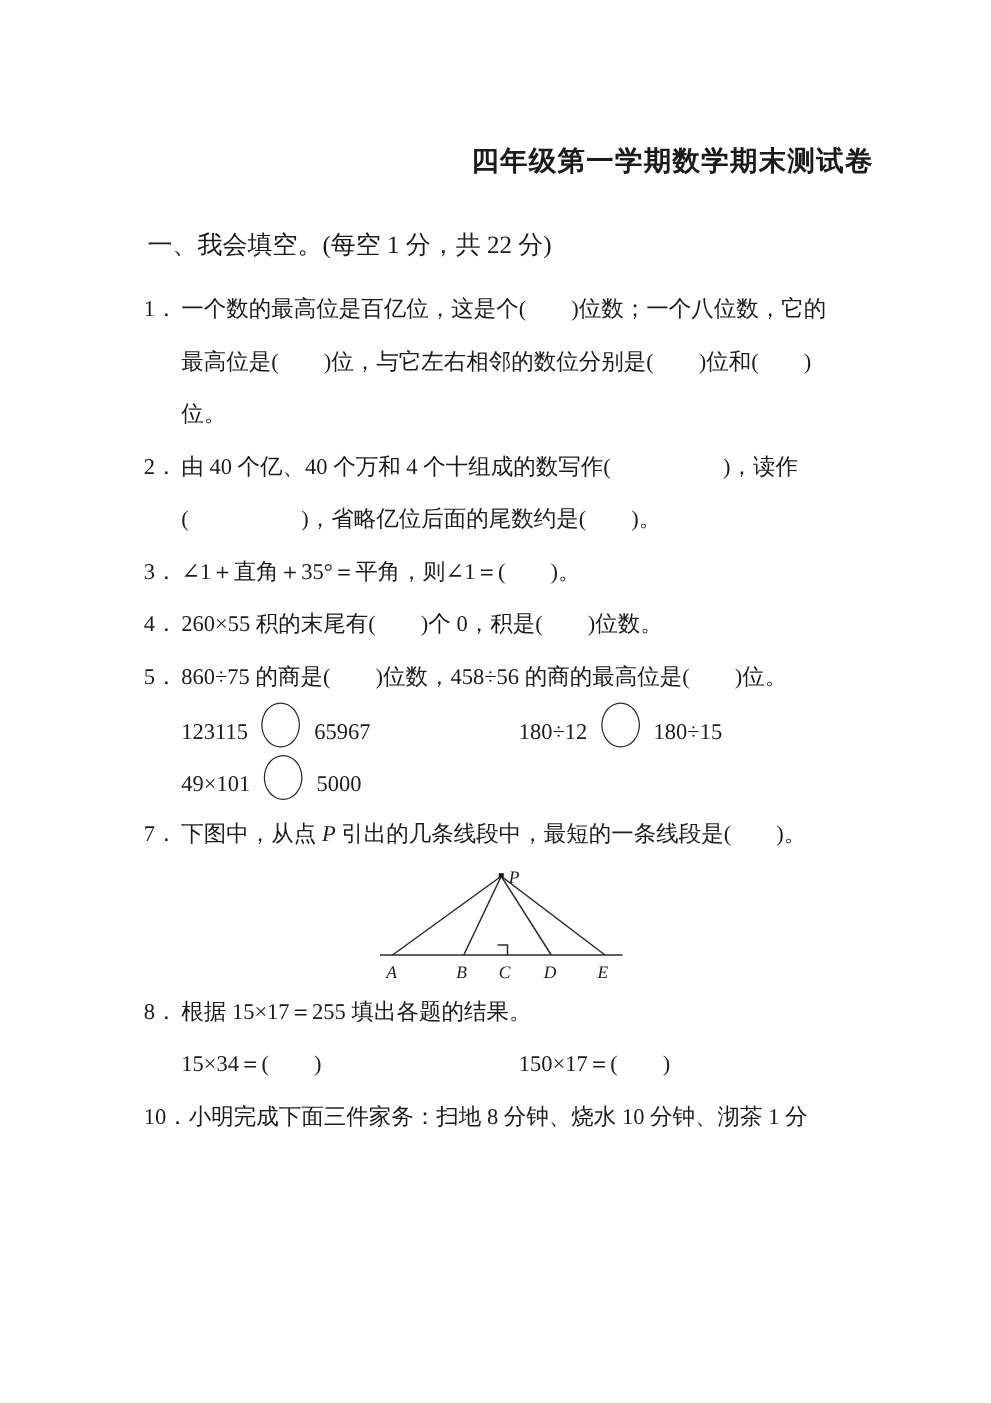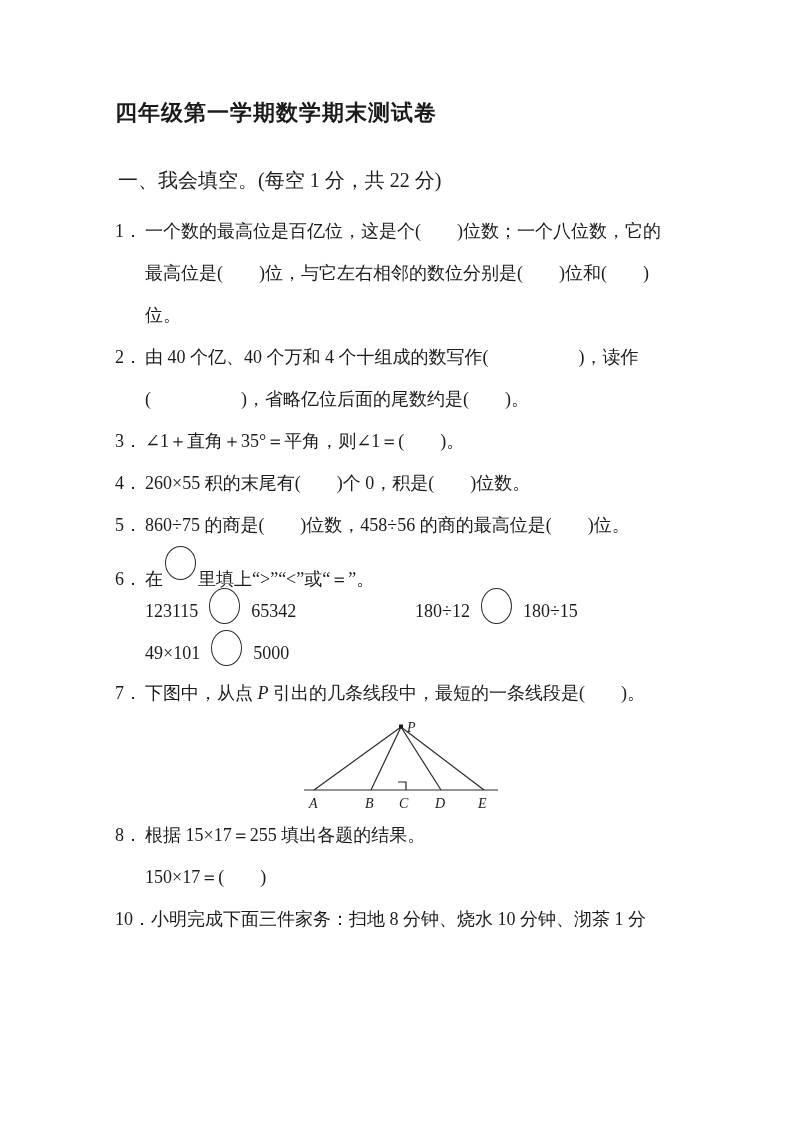--- a/index.html
+++ b/index.html
@@ -9,22 +9,22 @@
     width: 793px;
     height: 1122px;
     background: #ffffff;
     color: #1b1b1b;
     font-family: "Liberation Serif", "DejaVu Serif", serif;
     font-size: 18px;
     padding: 98px 78px 0 115px;
     overflow: hidden;
   }
   .title {
-    margin: 0;
-    text-align: left;
+    margin: 16px;
+    text-align: right;
     font-size: 22px;
     font-weight: 900;
     line-height: 30px;
     letter-spacing: 1px;
   }
   .heading {
     margin: 38px 0 0 3px;
     font-size: 20px;
     font-weight: 400;
     line-height: 28px;
@@ -101,23 +101,22 @@
 
   <div class="q">
     <div class="q-line"><span class="qnum">4．</span><span>260×55 积的末尾有(　　)个 0，积是(　　)位数。</span></div>
   </div>
 
   <div class="q">
     <div class="q-line"><span class="qnum">5．</span><span>860÷75 的商是(　　)位数，458÷56 的商的最高位是(　　)位。</span></div>
   </div>
 
   <div class="q">
-    <div class="q-line"><span class="qnum">6．</span><span>在</span><span class="circle q6-circle"></span><span>里填上“&gt;”“&lt;”或“＝”。</span></div>
     <div class="cmp-row">
-      <div class="col-left"><span>123115</span><span class="circle cmp-circle"></span><span>65342</span></div>
+      <div class="col-left"><span>123115</span><span class="circle cmp-circle"></span><span>65967</span></div>
       <div><span>180÷12</span><span class="circle cmp-circle"></span><span>180÷15</span></div>
     </div>
     <div class="cmp-row">
       <div class="col-left"><span>49×101</span><span class="circle cmp-circle"></span><span>5000</span></div>
     </div>
   </div>
 
   <div class="q">
     <div class="q-line"><span class="qnum">7．</span><span>下图中，从点 </span><span class="var-italic">P</span><span> 引出的几条线段中，最短的一条线段是(　　)。</span></div>
     <div class="figure-wrap">
@@ -134,21 +133,21 @@
         <text class="fig-label" x="64" y="92">B</text>
         <text class="fig-label" x="98" y="92">C</text>
         <text class="fig-label" x="134" y="92">D</text>
         <text class="fig-label" x="177" y="92">E</text>
       </svg>
     </div>
   </div>
 
   <div class="q">
     <div class="q-line"><span class="qnum">8．</span><span>根据 15×17＝255 填出各题的结果。</span></div>
-    <div class="eq-row"><span>150×17＝(　　)</span></div>
+    <div class="eq-row"><span class="col-left">15×34＝(　　)</span><span>150×17＝(　　)</span></div>
   </div>
 
 
   <div class="q">
     <div class="q-line"><span class="qnum">10．</span><span>小明完成下面三件家务：扫地 8 分钟、烧水 10 分钟、沏茶 1 分</span></div>
   </div>
 
 </div>
 
 </body></html>

